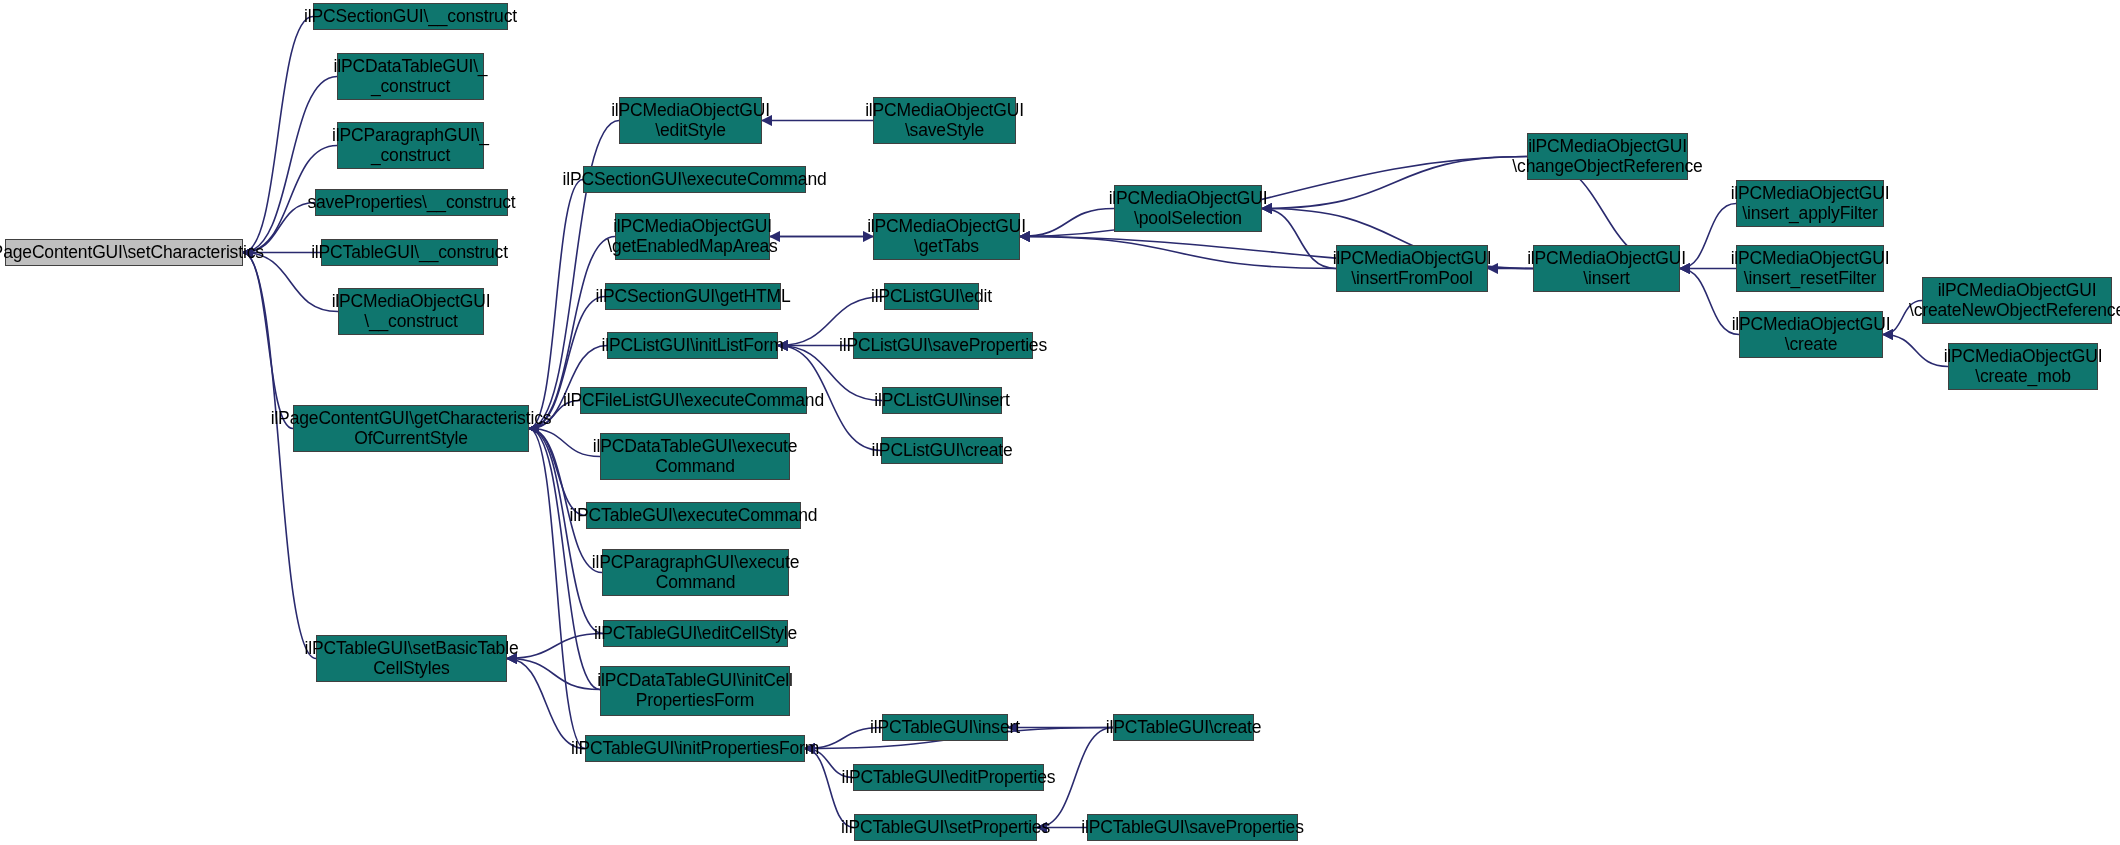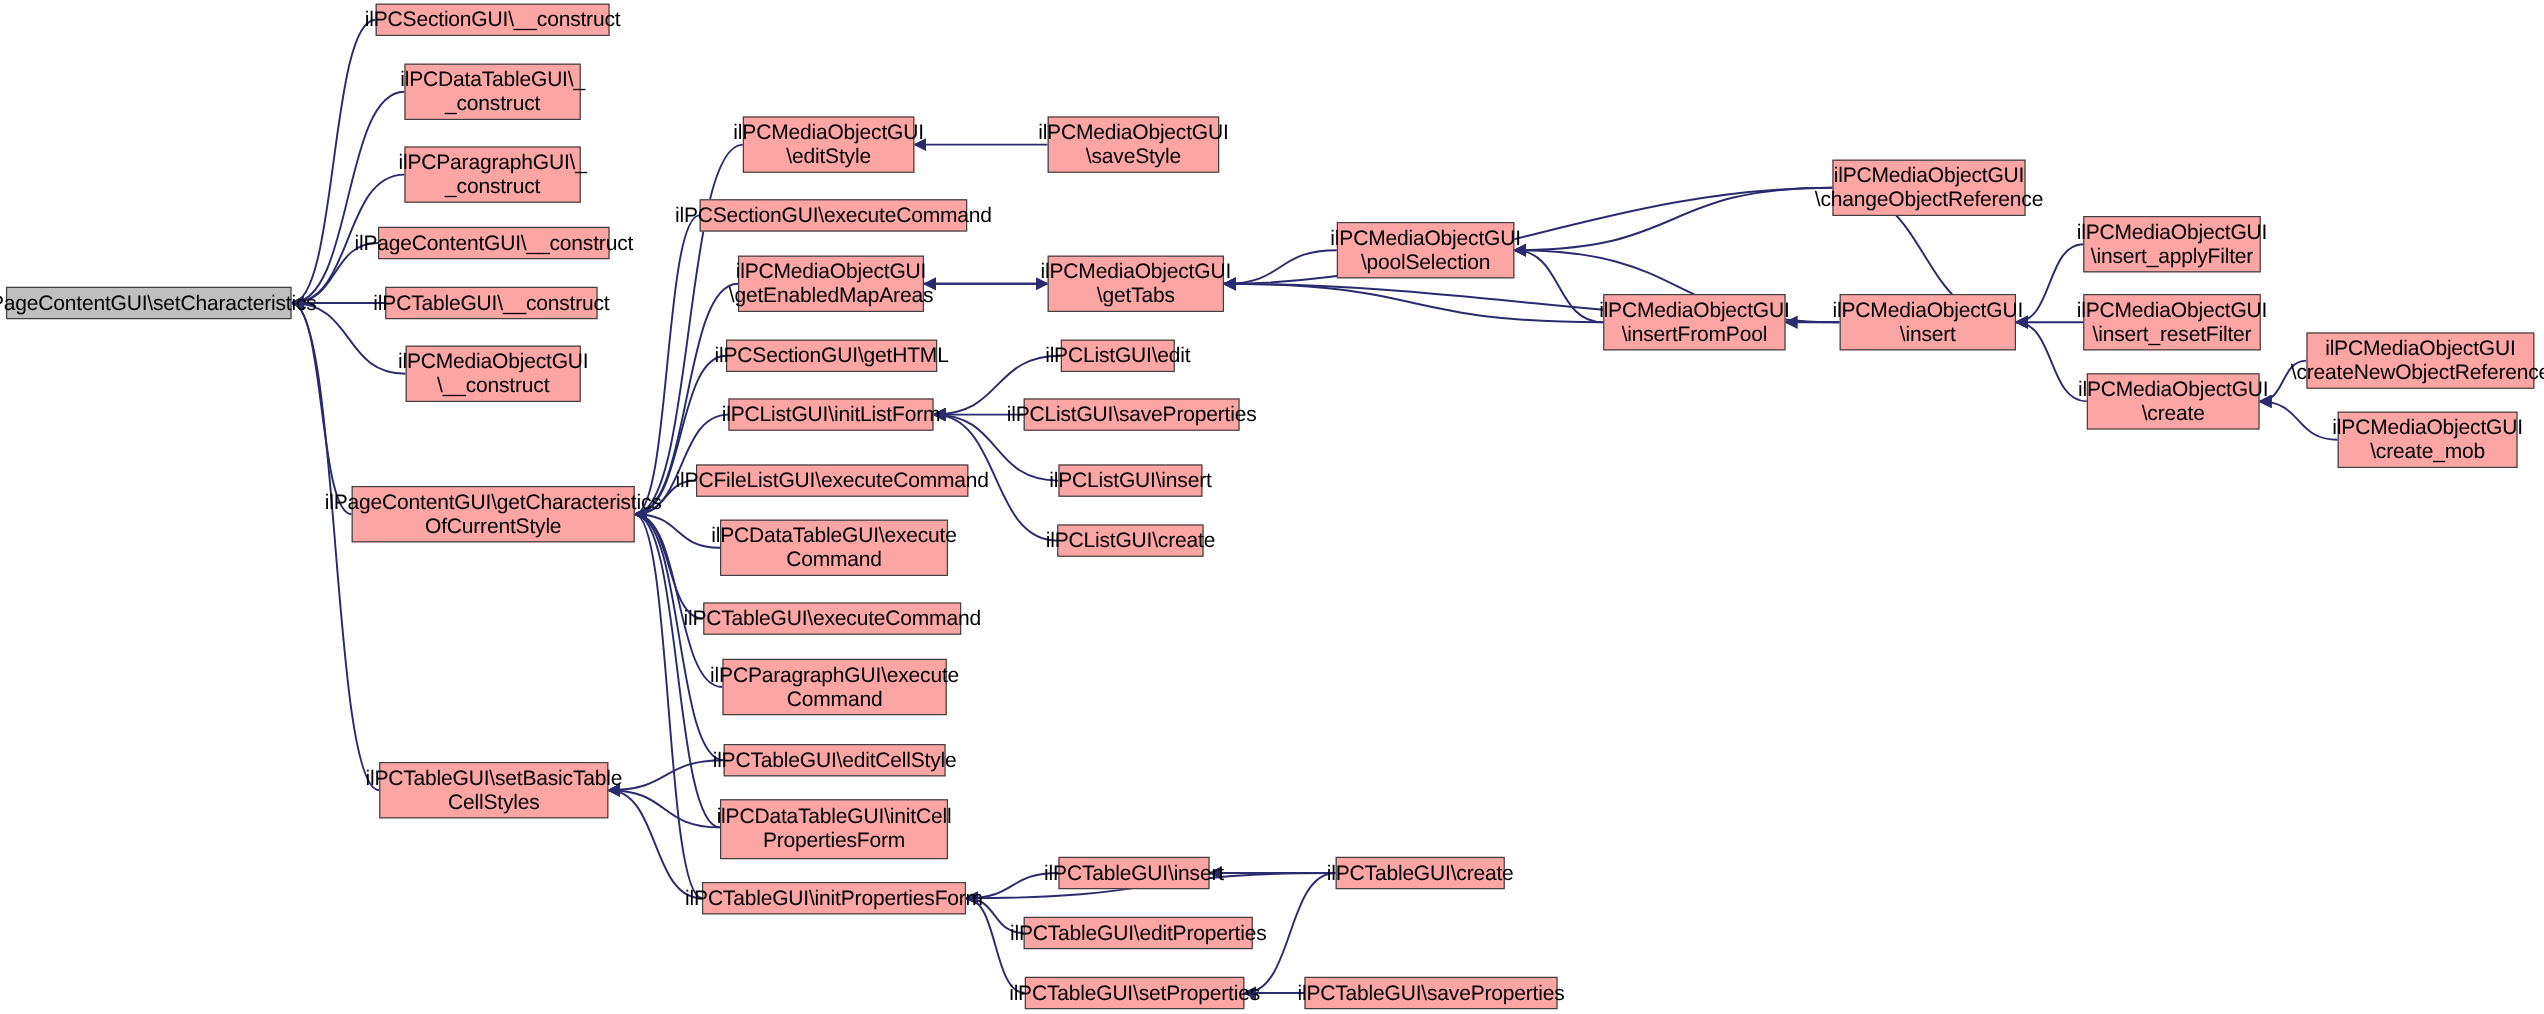--- a/index.html
+++ b/index.html
@@ -20,21 +20,21 @@
     left: 0;
     top: 0;
     width: 2120px;
     height: 845px;
     pointer-events: none;
   }
   .node {
     position: absolute;
     box-sizing: border-box;
     border: 1.4px solid #404040;
-    background: #fca5a5;
+    background: #0f766e;
     color: #000000;
     font-size: 17.5px;
     line-height: 1.12;
     display: flex;
     align-items: center;
     justify-content: center;
     text-align: center;
     white-space: pre-line;
     letter-spacing: -0.15px;
     z-index: 5;
@@ -108,21 +108,21 @@
         <path d="M 1087 827.5 L 1037 827.5" fill="none" stroke="#2a2a6e" stroke-width="1.6" marker-end="url(#arrow)"></path>
       </g>
   </svg>
   <div id="node-layer">
       <div class="node root" style="left: 5px; top: 239px; width: 238px; height: 27px;">ilPageContentGUI\setCharacteristics</div>
       <div class="node" style="left: 313px; top: 3px; width: 195px; height: 27px;">ilPCSectionGUI\__construct</div>
       <div class="node" style="left: 337px; top: 53px; width: 147px; height: 47px;">ilPCDataTableGUI\_
 _construct</div>
       <div class="node" style="left: 337px; top: 122px; width: 147px; height: 47px;">ilPCParagraphGUI\_
 _construct</div>
-      <div class="node" style="left: 315px; top: 189px; width: 193px; height: 27px;">ilPageContentGUI\__construct</div>
+      <div class="node" style="left: 315px; top: 189px; width: 193px; height: 27px;">saveProperties\__construct</div>
       <div class="node" style="left: 321px; top: 239px; width: 177px; height: 27px;">ilPCTableGUI\__construct</div>
       <div class="node" style="left: 338px; top: 288px; width: 146px; height: 47px;">ilPCMediaObjectGUI
 \__construct</div>
       <div class="node" style="left: 293px; top: 405px; width: 236px; height: 47px;">ilPageContentGUI\getCharacteristics
 OfCurrentStyle</div>
       <div class="node" style="left: 316px; top: 635px; width: 191px; height: 47px;">ilPCTableGUI\setBasicTable
 CellStyles</div>
       <div class="node" style="left: 619px; top: 97px; width: 143px; height: 47px;">ilPCMediaObjectGUI
 \editStyle</div>
       <div class="node" style="left: 583px; top: 166px; width: 223px; height: 27px;">ilPCSectionGUI\executeCommand</div>

